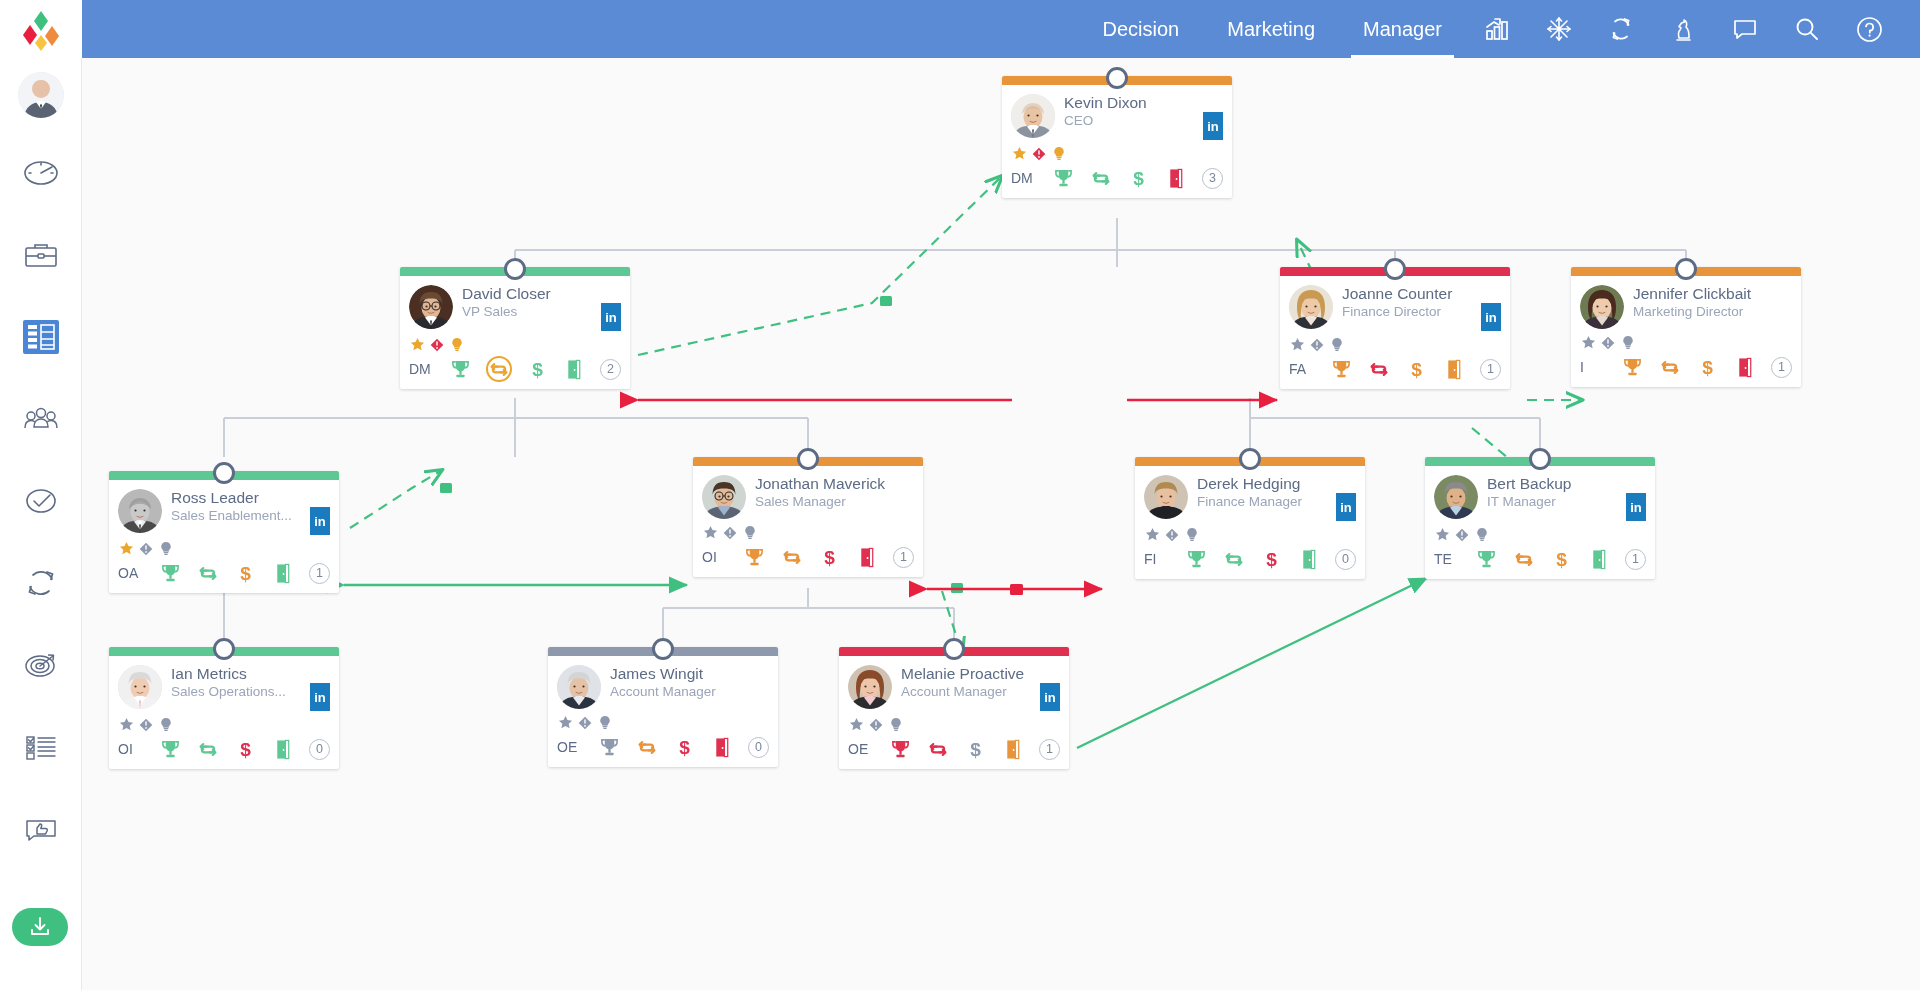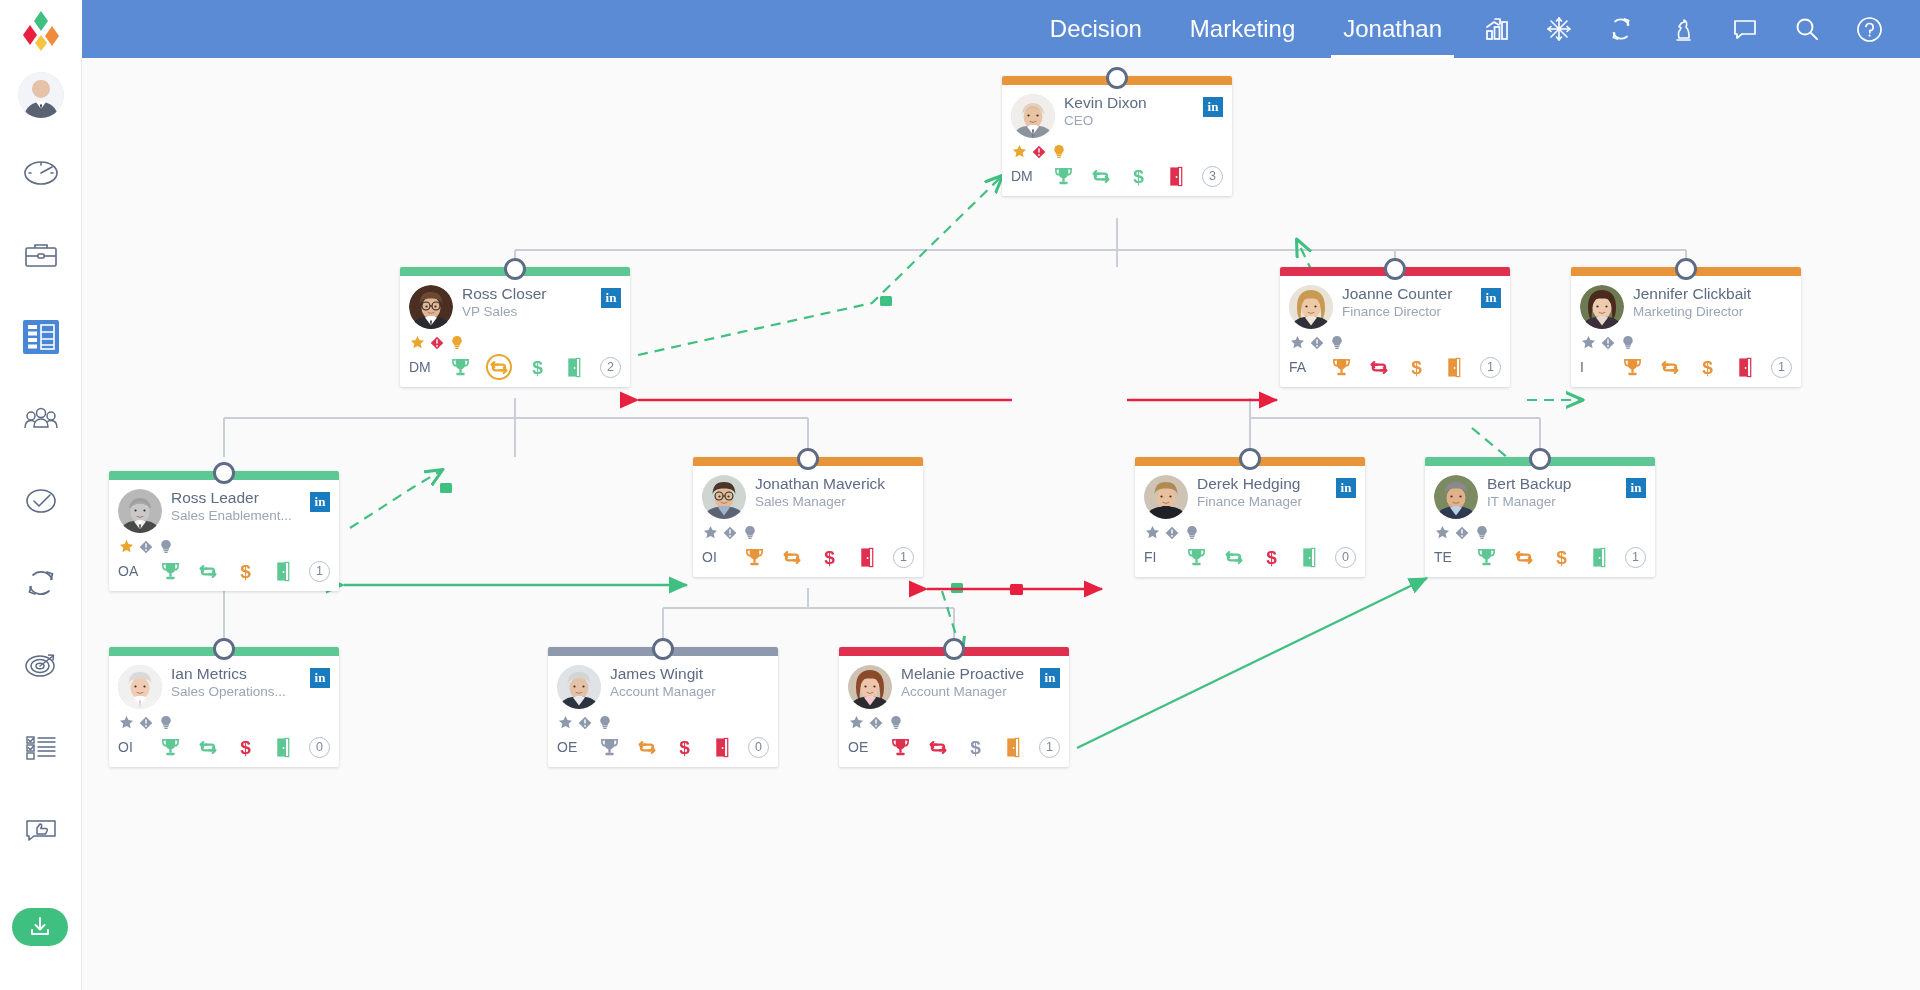--- a/index.html
+++ b/index.html
@@ -20,21 +20,21 @@
     display: flex; align-items: center; justify-content: center; flex: 0 0 82px;
   }
   .breadcrumb { display: flex; align-items: center; padding-left: 22px; gap: 14px; }
   .bc-text { color: #ffffff; font-size: 19.5px; letter-spacing: .1px; }
   .bc-sep { color: #ffffff; font-size: 17px; font-weight: bold; }
   #nav-right {
     margin-left: auto; display: flex; align-items: center; height: 58px;
     padding-right: 20px; gap: 0;
   }
   .nav-link {
-    color: #ffffff; font-size: 24px; padding: 0 24px; height: 58px;
+    color: #ffffff; font-size: 20px; padding: 0 24px; height: 58px;
     display: flex; align-items: center; cursor: pointer; position: relative; text-align: right;
   }
   .nav-link.active::after {
     content: ""; position: absolute; left: 12px; right: 12px; bottom: 0;
     height: 3px; background: #ffffff;
   }
   .nav-icon {
     width: 62px; height: 58px; display: flex; align-items: center;
     justify-content: center; cursor: pointer;
   }
@@ -91,24 +91,24 @@
   .card-top { display: flex; align-items: flex-start; }
   .avatar {
     width: 44px; height: 44px; border-radius: 50%; overflow: hidden;
     flex: 0 0 44px; background: #dfe3ea; margin-top: 1px;
   }
   .avatar svg { display: block; }
   .who { margin-left: 9px; flex: 1 1 auto; min-width: 0; padding-top: 1px; }
   .pname { color: #5d6b85; font-size: 15.5px; line-height: 17px; }
   .prole { color: #9aa5b8; font-size: 13.5px; line-height: 16px; margin-top: 1px; }
   .li-badge {
-    width: 20px; height: 20px; background: #1b7bbf; color: #fff;
+    width: 20px; height: 28px; background: #1b7bbf; color: #fff;
     font-size: 13px; font-weight: bold; display: flex; align-items: center;
-    justify-content: center; flex: 0 0 20px; margin-left: 4px; margin-top: 4px;
-    font-family: Liberation Serif, serif; cursor: pointer;
+    justify-content: center; flex: 0 0 20px; margin-left: 4px; margin-top: 19px;
+    font-family: Liberation Sans, sans-serif; cursor: pointer;
   }
   .mini-row { display: flex; align-items: center; gap: 4px; margin-top: 5px; height: 17px; }
   .icon-row {
     display: flex; align-items: center; margin-top: 3px; height: 26px;
     justify-content: space-between;
   }
   .role-code { color: #5d6b85; font-size: 14px; width: 26px; flex: 0 0 26px; }
   .ic { width: 22px; height: 24px; display: flex; align-items: center; justify-content: center; cursor: pointer; }
   .ic.ringed {
     border: 2px solid #eaa62e; border-radius: 50%; width: 26px; height: 26px;
@@ -139,21 +139,21 @@
           <polygon points="-11,-4 -4,6 -11,16 -18,6" fill="#e8203f"></polygon>
           <polygon points="11,-3 18,7 11,17 4,7" fill="#f08a3c"></polygon>
           <polygon points="0,6 6,14 0,22 -6,14" fill="#f5c542"></polygon>
         </g>
       </svg>
     </div>
 
     <div id="nav-right">
       <div class="nav-link">Decision</div>
       <div class="nav-link">Marketing</div>
-      <div class="nav-link active">Jonathan</div>
+      <div class="nav-link active">Manager</div>
 
       <div class="nav-icon">
         <svg width="26" height="26" viewBox="0 0 26 26" fill="none" stroke="#fff" stroke-width="1.7">
           <rect x="3" y="15" width="5" height="8"></rect>
             <rect x="10.5" y="11" width="5" height="12"></rect>
           <rect x="18" y="6" width="5" height="17"></rect>
           <path d="M3 11 L10 6 L15 9" stroke-linecap="round"></path>
             <path d="M11 3 L16 3 L16 8" stroke-linecap="round" stroke-linejoin="round"></path>
         </svg>
       </div>
@@ -476,21 +476,21 @@
                     <circle cx="27" cy="21" r="4"></circle>
                     <path d="M21 21 h2"></path>
                   </g>
     <path d="M2 44 c1.5 -9 8 -12.5 20 -12.5 s18.5 3.5 20 12.5z" fill="#2a2b30"></path>
     <path d="M16 32.5 l6 8 l6 -8 l-3 -1.5 h-6z" fill="#ffffff"></path>
     <path d="M19.5 33 l2.5 3.5 l2.5 -3.5 l-2.5 -1.5z" fill="#ffffff"></path>
                   <path d="M21.2 36 l.8 8 l.8 -8 l-.8 -1z" fill="#1d1f25"></path>
   </svg>
               </span>
          <span class="who">
-           <span class="pname" style="white-space:nowrap">Ross Closer</span>
+           <span class="pname" style="white-space:nowrap">David Closer</span>
            <span class="prole" style="display:block">VP Sales</span>
          </span>
          <span class="li-badge">in</span>
        </div>
        <div class="mini-row">
               <span class="ic" style="width:16px;height:16px">
                 <svg width="15" height="15" viewBox="0 0 16 16">
                   <path d="M8 1 l2.1 4.4 l4.9 .6 l-3.6 3.3 l1 4.8 l-4.4 -2.4 l-4.4 2.4 l1 -4.8 l-3.6 -3.3 l4.9 -.6z" fill="#eaa62e"></path>
                 </svg>
               </span>

